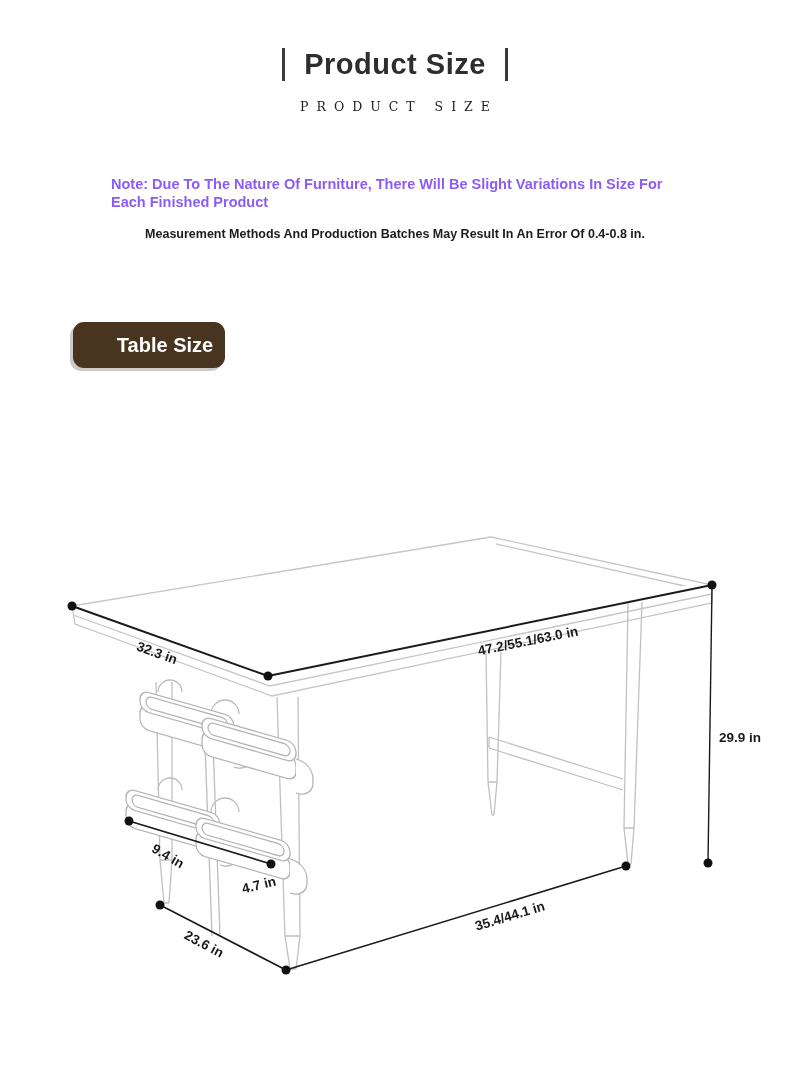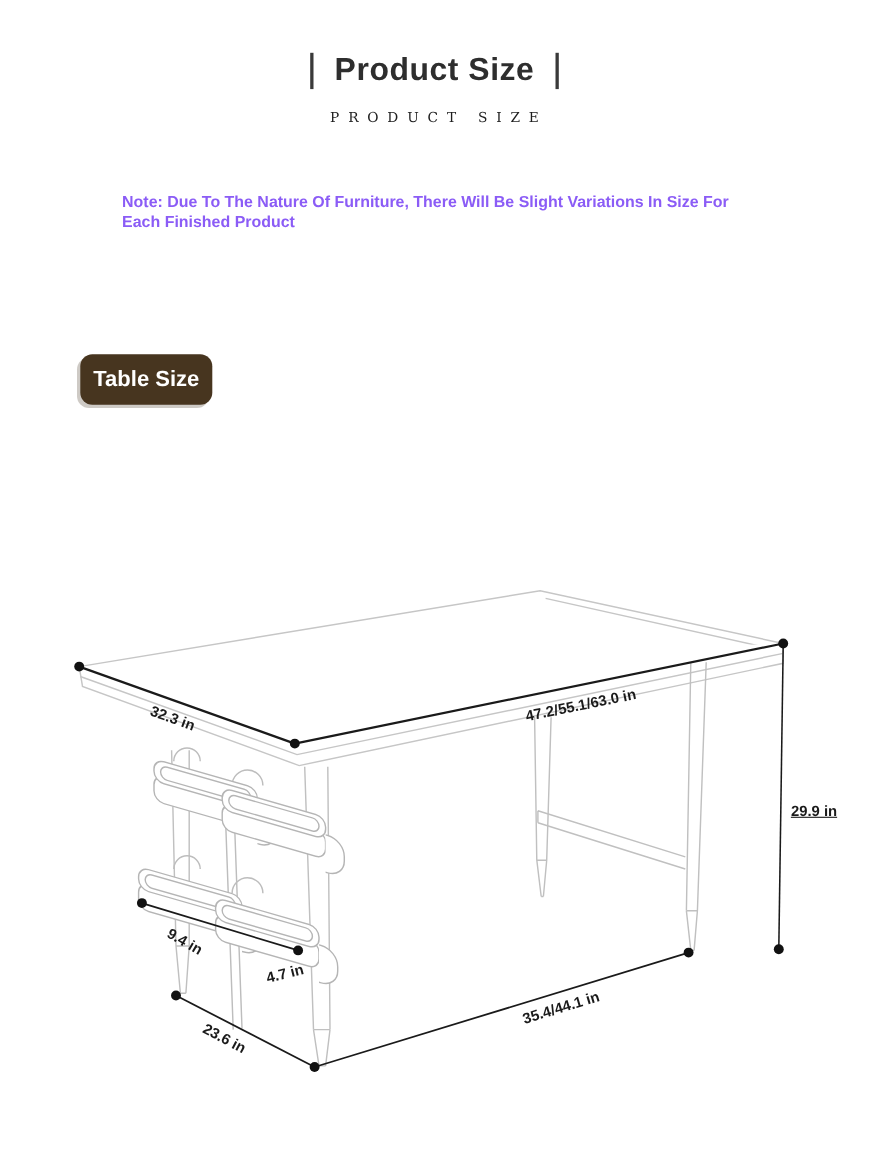--- a/index.html
+++ b/index.html
@@ -16,41 +16,42 @@
 
   
   .note-main{position:absolute;top:176px;left:111px;width:560px;
              font-size:14.5px;line-height:17.5px;font-weight:700;color:#8b5cf6;}
   .note-secondary{position:absolute;top:227px;left:0;width:100%;text-align:center;
                   font-size:12.5px;font-weight:700;color:#1c1c1c;}
 
   
   .badge{position:absolute;top:322px;left:73px;width:120px;height:46px;border-radius:11px;
          background:#47351f;display:flex;align-items:center;justify-content:center;
-         box-shadow:-3px 3px 0 rgba(60,45,25,.25);}
+         box-shadow:-3px 3px 0 rgba(60,45,25,.25);padding-left:32px;}
   .badge span{color:#fff;font-size:20px;font-weight:700;}
 
   
   .diagram-svg{position:absolute;top:0;left:0;}
   .dim-label{position:absolute;white-space:nowrap;font-size:13.5px;font-weight:700;color:#1a1a1a;
              transform:translate(-50%,-50%);}
 </style>
 </head>
 <body>
 
 <div class="page">
 
   <div class="title-row">
     <div class="title-bar"></div>
     <div class="title-text">Product Size</div>
     <div class="title-bar"></div>
   </div>
   <div class="subtitle">PRODUCT SIZE</div>
 
   <div class="note-main">Note: Due To The Nature Of Furniture, There Will Be Slight Variations In Size For Each Finished Product</div>
+  <div class="note-secondary">Measurement Methods And Production Batches May Result In An Error Of 0.4-0.8 in.</div>
 
   <div class="badge">
     <span>Table Size</span>
   </div>
 
   <svg class="diagram-svg" width="790" height="1065" viewBox="0 0 790 1065" fill="none">
     <defs>
       <g id="basket" transform="skewY(16)" stroke="#b5b5b5" stroke-width="1.3" fill="#fff">
         <rect x="0" y="14" width="94" height="24" rx="9"></rect>
         <path d="M94,16 h2 a15,15 0 0 1 15,15 v4 a15,15 0 0 1 -15,15 h-2" fill="#fff"></path>
@@ -109,19 +110,19 @@
       <circle cx="129" cy="821" r="4.5"></circle>
       <circle cx="271" cy="864" r="4.5"></circle>
       <circle cx="160" cy="905" r="4.5"></circle>
       <circle cx="286" cy="970" r="4.5"></circle>
       <circle cx="626" cy="866" r="4.5"></circle>
     </g>
   </svg>
 
   <div class="dim-label" style="left:157px;top:653px;transform:translate(-50%,-50%) rotate(20deg);">32.3 in</div>
   <div class="dim-label" style="left:528px;top:641px;transform:translate(-50%,-50%) rotate(-11.5deg);">47.2/55.1/63.0 in</div>
-  <div class="dim-label" style="left:740px;top:737px;text-decoration:underline;">29.9 in</div>
+  <div class="dim-label" style="left:740px;top:737px;">29.9 in</div>
   <div class="dim-label" style="left:168px;top:856px;transform:translate(-50%,-50%) rotate(30deg);">9.4 in</div>
   <div class="dim-label" style="left:259px;top:885px;transform:translate(-50%,-50%) rotate(-14deg);">4.7 in</div>
   <div class="dim-label" style="left:204px;top:944px;transform:translate(-50%,-50%) rotate(28deg);">23.6 in</div>
   <div class="dim-label" style="left:510px;top:916px;transform:translate(-50%,-50%) rotate(-17deg);">35.4/44.1 in</div>
 
 </div>
 
 </body></html>

